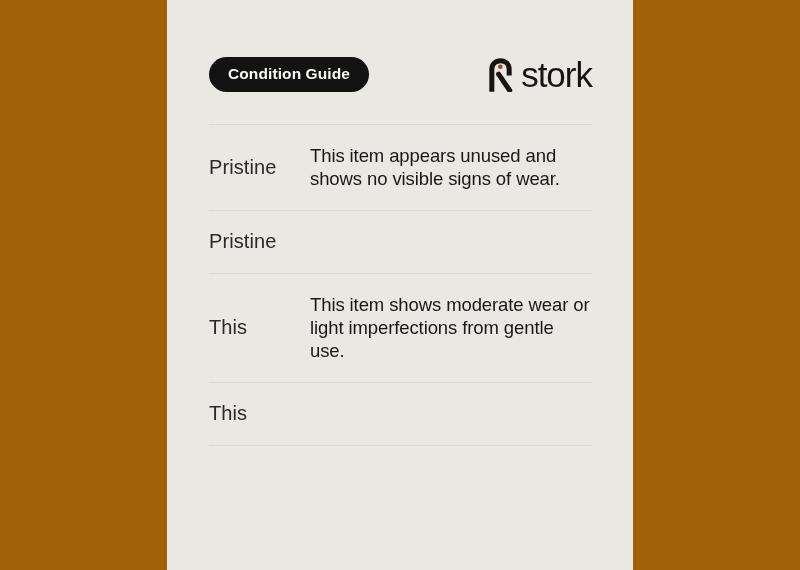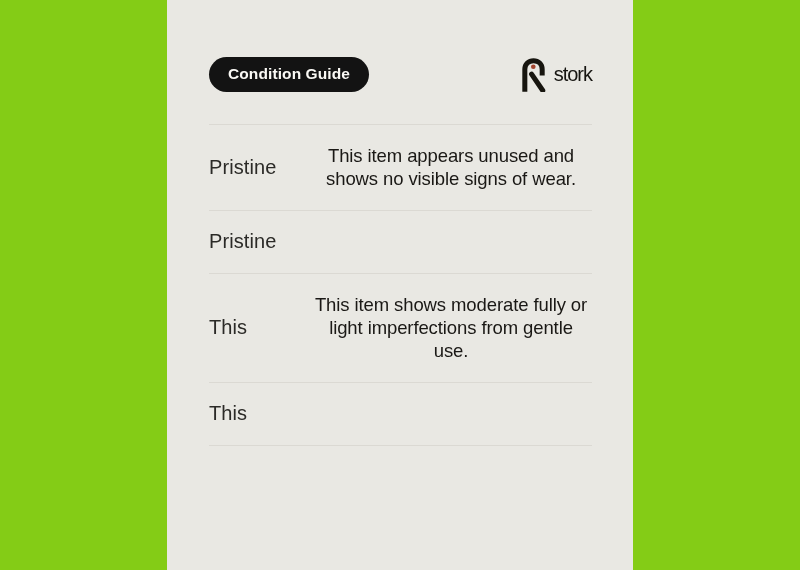--- a/index.html
+++ b/index.html
@@ -2,21 +2,21 @@
 <html><head>
 <meta charset="utf-8">
 <style>
   * { box-sizing: border-box; margin: 0; padding: 0; }
   html, body {
     width: 800px; height: 570px;
     background: #ffffff;
     font-family: "Liberation Sans", sans-serif;
     overflow: hidden;
   }
-  .stage { width: 800px; height: 570px; background: #84cc16; }
+  .stage { width: 800px; height: 570px; background: #a16207; }
   .panel {
     width: 466px; height: 570px;
     margin: 0 auto;
     background: #e9e8e3;
     padding: 0 41px 0 42px;
   }
   .header {
     padding-top: 56px;
     display: flex;
     align-items: center;
@@ -35,21 +35,21 @@
     letter-spacing: 0.1px;
     white-space: nowrap;
   }
   .brand {
     display: flex;
     align-items: center;
     gap: 7px;
   }
   .brand svg { display: block; }
   .brand-name {
-    font-size: 20px;
+    font-size: 35px;
     font-weight: 500;
     color: #161511;
     letter-spacing: -1px;
     line-height: 1;
   }
   .table { margin-top: 32px; }
   .row {
     display: flex;
     align-items: center;
     border-top: 1px solid #dbd9d3;
@@ -65,21 +65,20 @@
     letter-spacing: 0.1px;
   }
   .row-desc {
     flex: 1;
     font-size: 18.5px;
     font-weight: 500;
     line-height: 23px;
     color: #1a1815;
     letter-spacing: -0.1px;
     white-space: pre-line;
-    text-align: center;
   }
 </style>
 </head>
 <body>
 
 <div class="stage">
   <div class="panel">
 
     <div class="header">
       <div class="badge">Condition Guide</div>
@@ -103,21 +102,21 @@
         <div class="row-desc">This item appears unused and
 shows no visible signs of wear.</div>
       </div>
 
       <div class="row">
         <div class="row-label">Pristine</div>
       </div>
 
       <div class="row">
         <div class="row-label">This</div>
-        <div class="row-desc">This item shows moderate fully or
+        <div class="row-desc">This item shows moderate wear or
 light imperfections from gentle
 use.</div>
       </div>
 
       <div class="row">
         <div class="row-label">This</div>
       </div>
 
     </div>
   </div>

